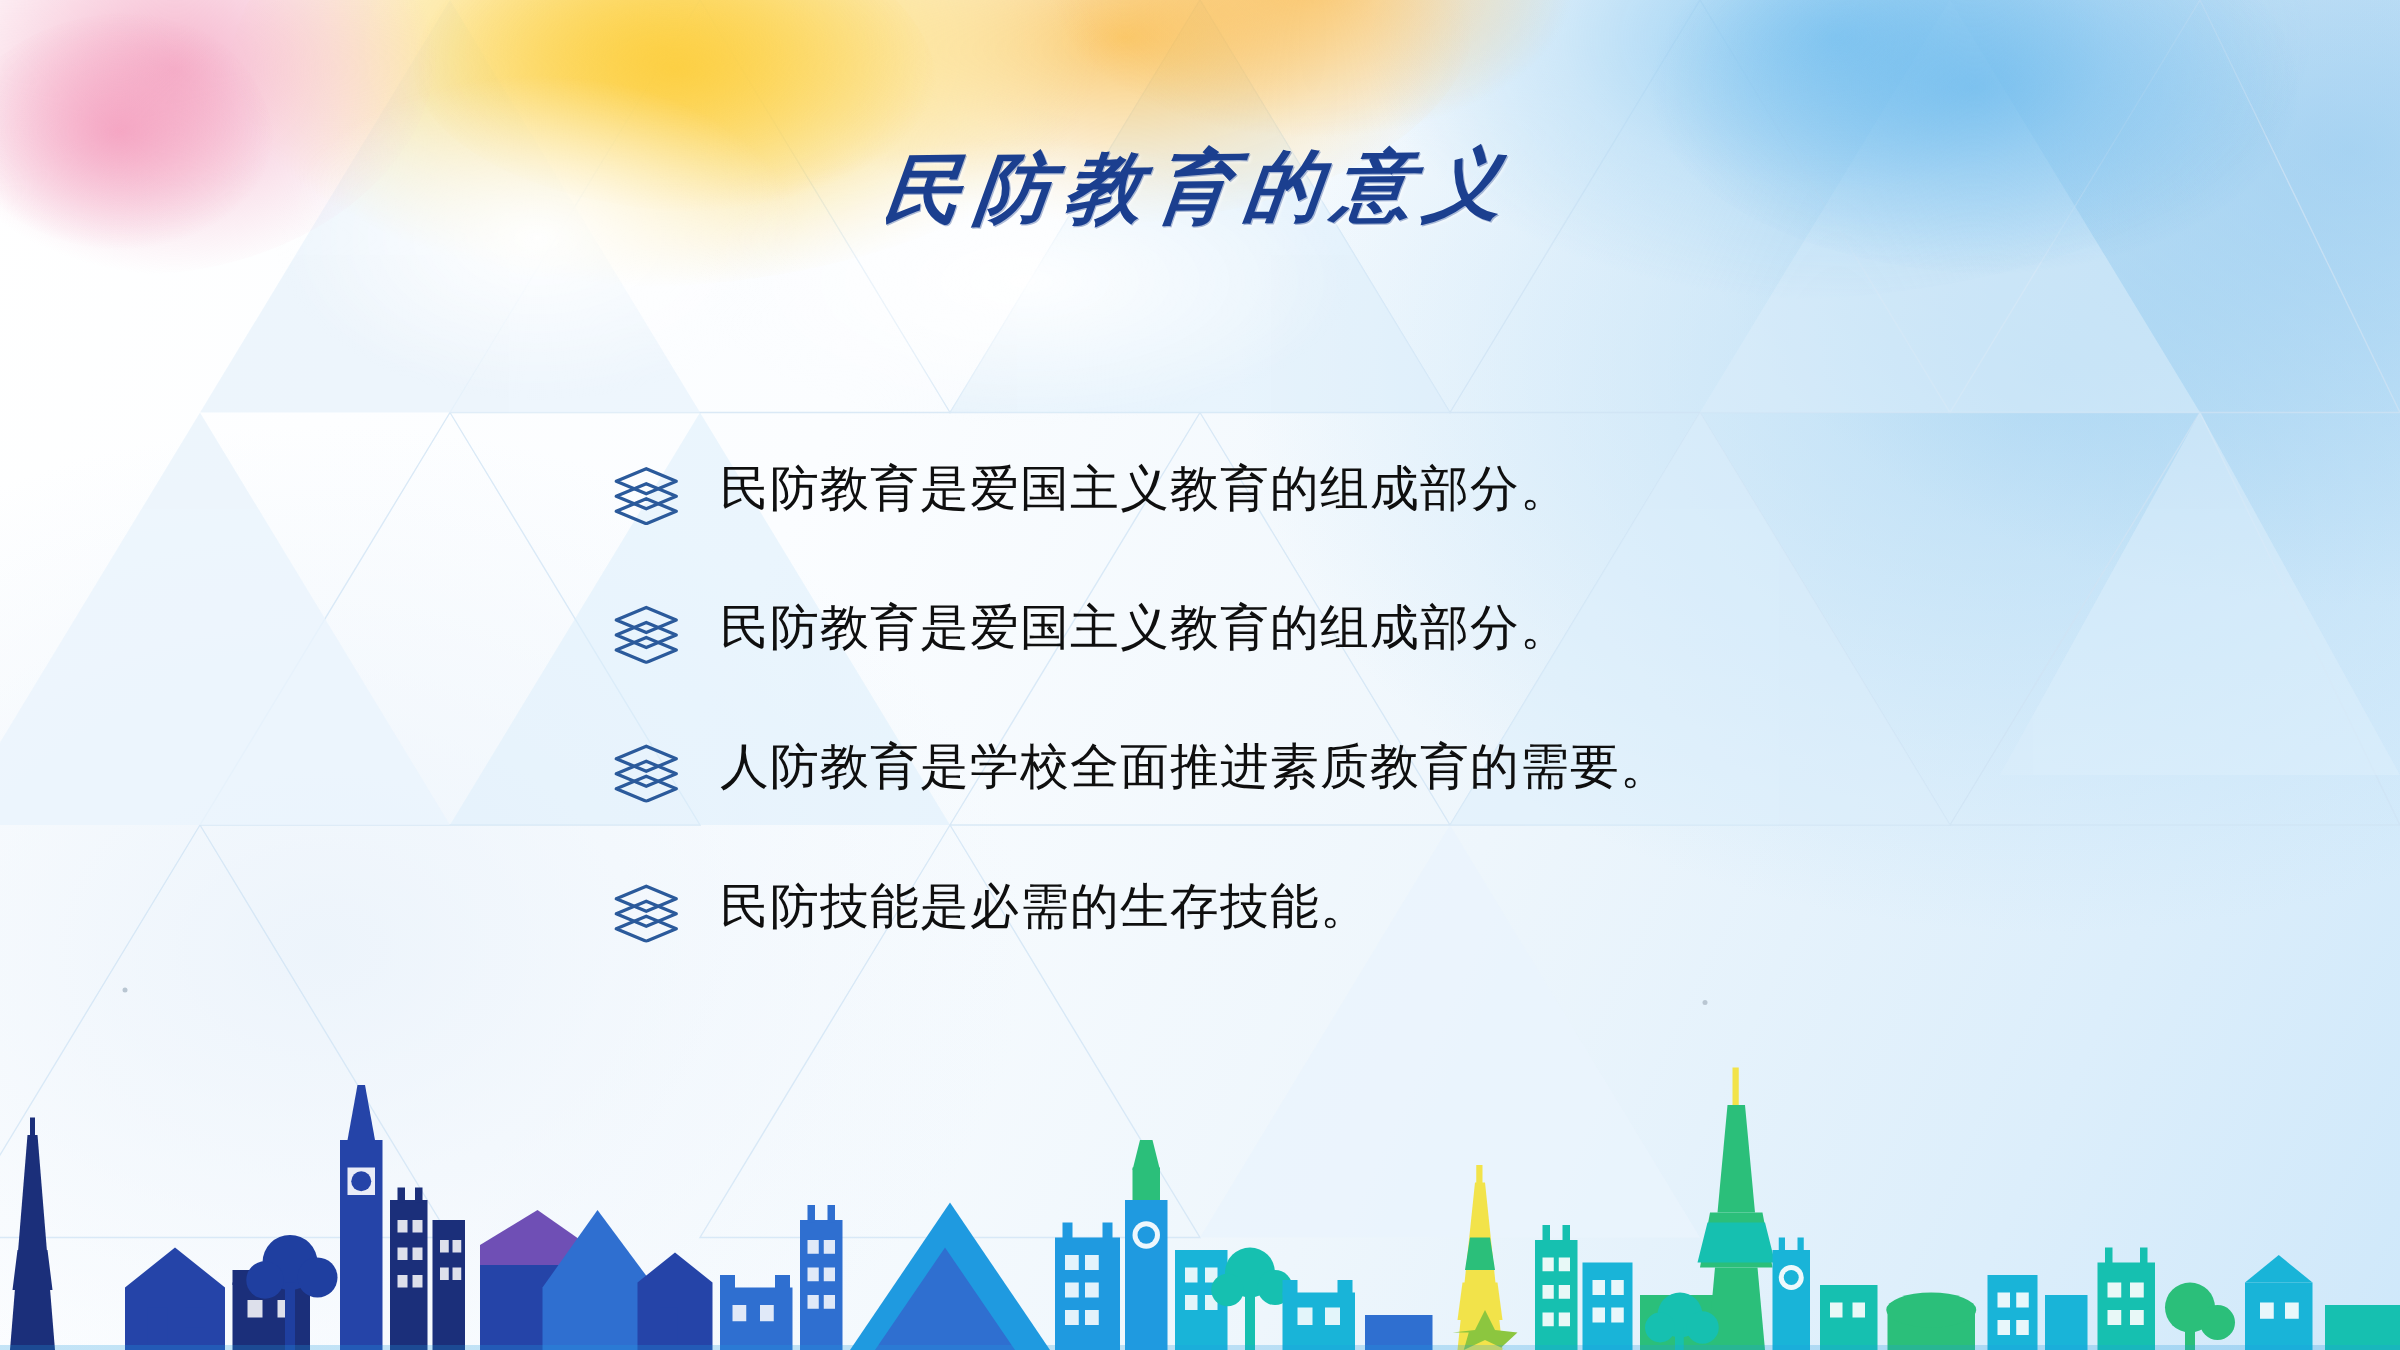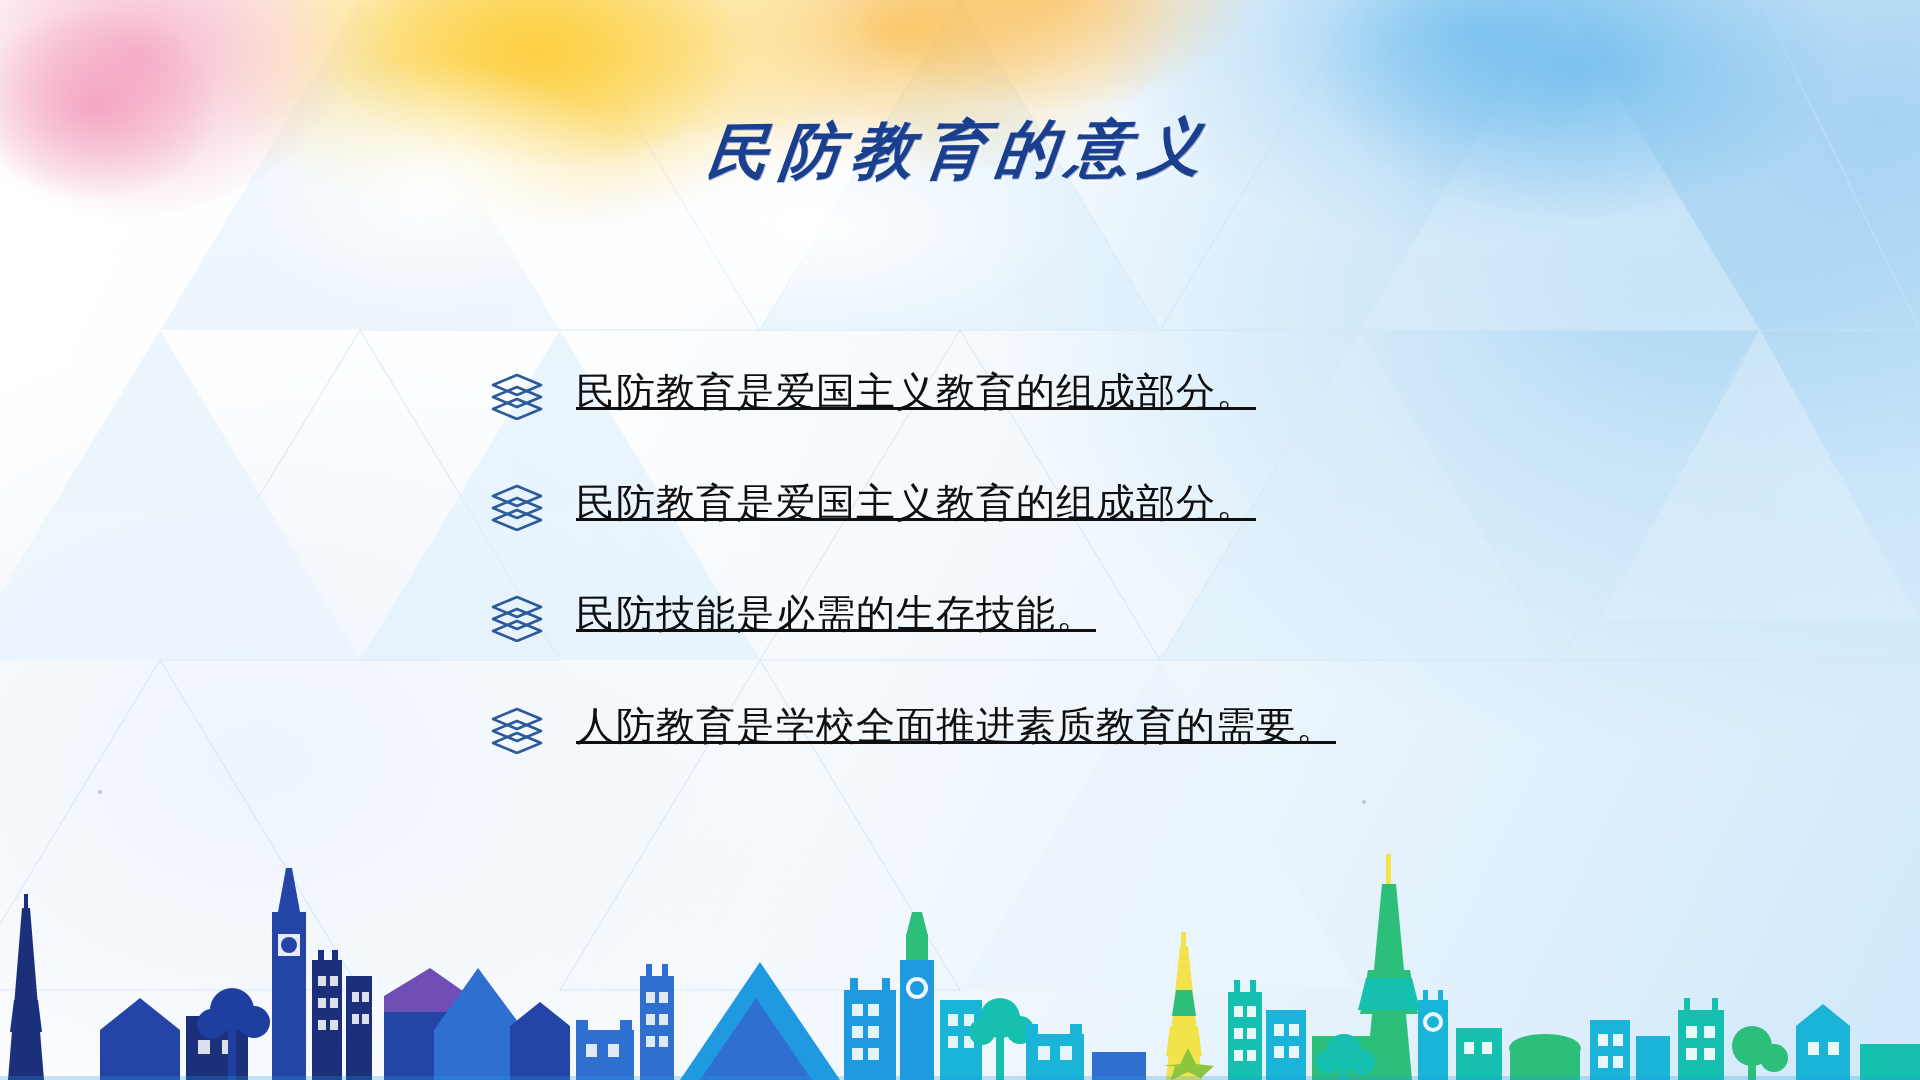--- a/index.html
+++ b/index.html
@@ -57,21 +57,21 @@
     text-shadow:1px 1px 0 rgba(27,63,143,0.35), 2px 2px 3px rgba(255,255,255,0.6);
     transform:skewX(-7deg) rotate(-0.6deg);}
 
   
   .bullets{position:absolute;left:490px;top:360px;width:1000px;}
   .bullet{display:flex;align-items:flex-start;margin-bottom:48px;}
   .bullet:last-child{margin-bottom:0;}
   .bullet-icon{flex:0 0 auto;width:58px;margin-top:12px;}
   .bullet-icon svg{display:block;}
   .bullet-text{font-family:"DejaVu Serif",serif;font-size:39px;line-height:1.62;color:#0f0f0f;
-    letter-spacing:1px;padding-left:28px;max-width:810px;text-decoration:underline;}
+    letter-spacing:1px;padding-left:28px;max-width:810px;}
 
   
   .skyline{position:absolute;left:0;bottom:0;width:1920px;height:230px;}
   .skyline svg{display:block;width:1920px;height:230px;}
   .dot{position:absolute;width:4px;height:4px;border-radius:50%;background:#b9c6d2;}
 </style>
 </head>
 <body>
 
 <div class="slide">
@@ -153,34 +153,34 @@
     <div class="bullet">
       <span class="bullet-icon">
         <svg width="54" height="48" viewBox="0 0 54 48">
           <g fill="none" stroke="#2b5a9b" stroke-width="2.6" stroke-linejoin="round">
             <polygon points="27,3 51,13 27,23 3,13"></polygon>
             <polygon points="27,15 51,25 27,35 3,25"></polygon>
             <polygon points="27,27 51,37 27,47 3,37"></polygon>
           </g>
         </svg>
       </span>
-      <span class="bullet-text">民防技能是必需的生存技能。</span>
+      <span class="bullet-text">人防教育是学校全面推进素质教育的需要。</span>
     </div>
 
     <div class="bullet">
       <span class="bullet-icon">
         <svg width="54" height="48" viewBox="0 0 54 48">
           <g fill="none" stroke="#2b5a9b" stroke-width="2.6" stroke-linejoin="round">
             <polygon points="27,3 51,13 27,23 3,13"></polygon>
             <polygon points="27,15 51,25 27,35 3,25"></polygon>
             <polygon points="27,27 51,37 27,47 3,37"></polygon>
           </g>
         </svg>
       </span>
-      <span class="bullet-text">人防教育是学校全面推进素质教育的需要。</span>
+      <span class="bullet-text">民防技能是必需的生存技能。</span>
     </div>
 
   </div>
 
   <div class="dot" style="left:98px;top:790px;"></div>
   <div class="dot" style="left:1362px;top:800px;"></div>
 
   <div class="skyline">
     <svg viewBox="0 0 1920 230" preserveAspectRatio="none">
 

